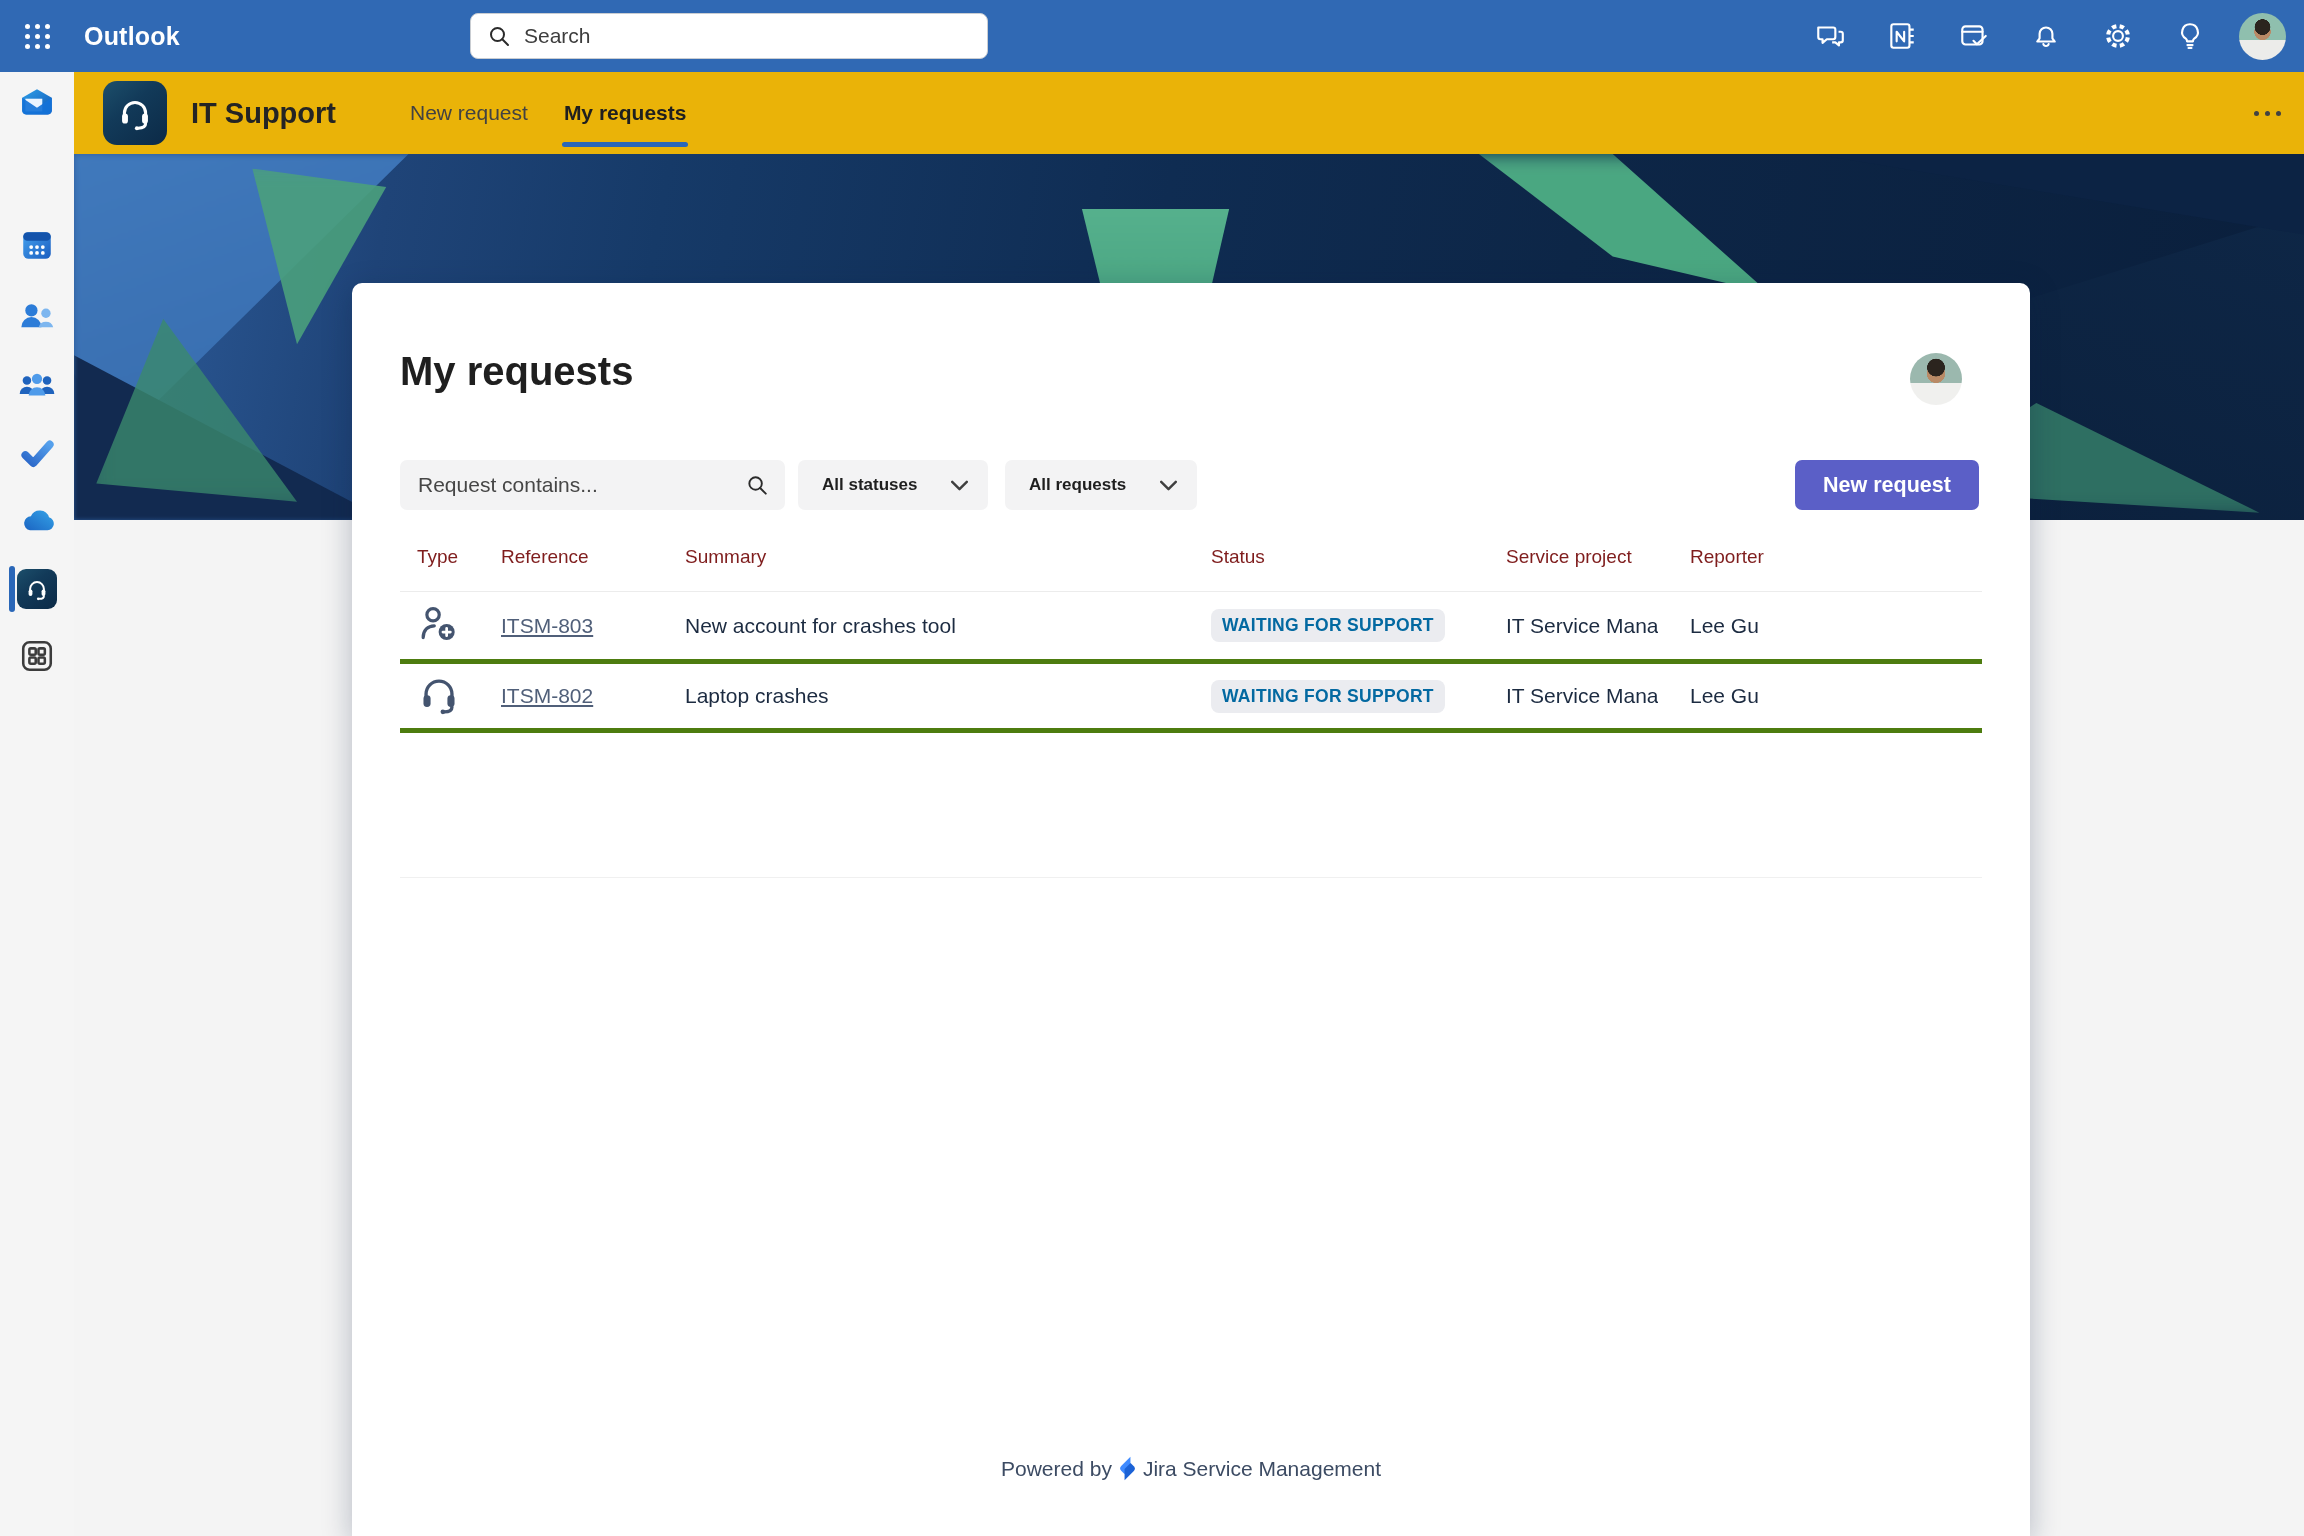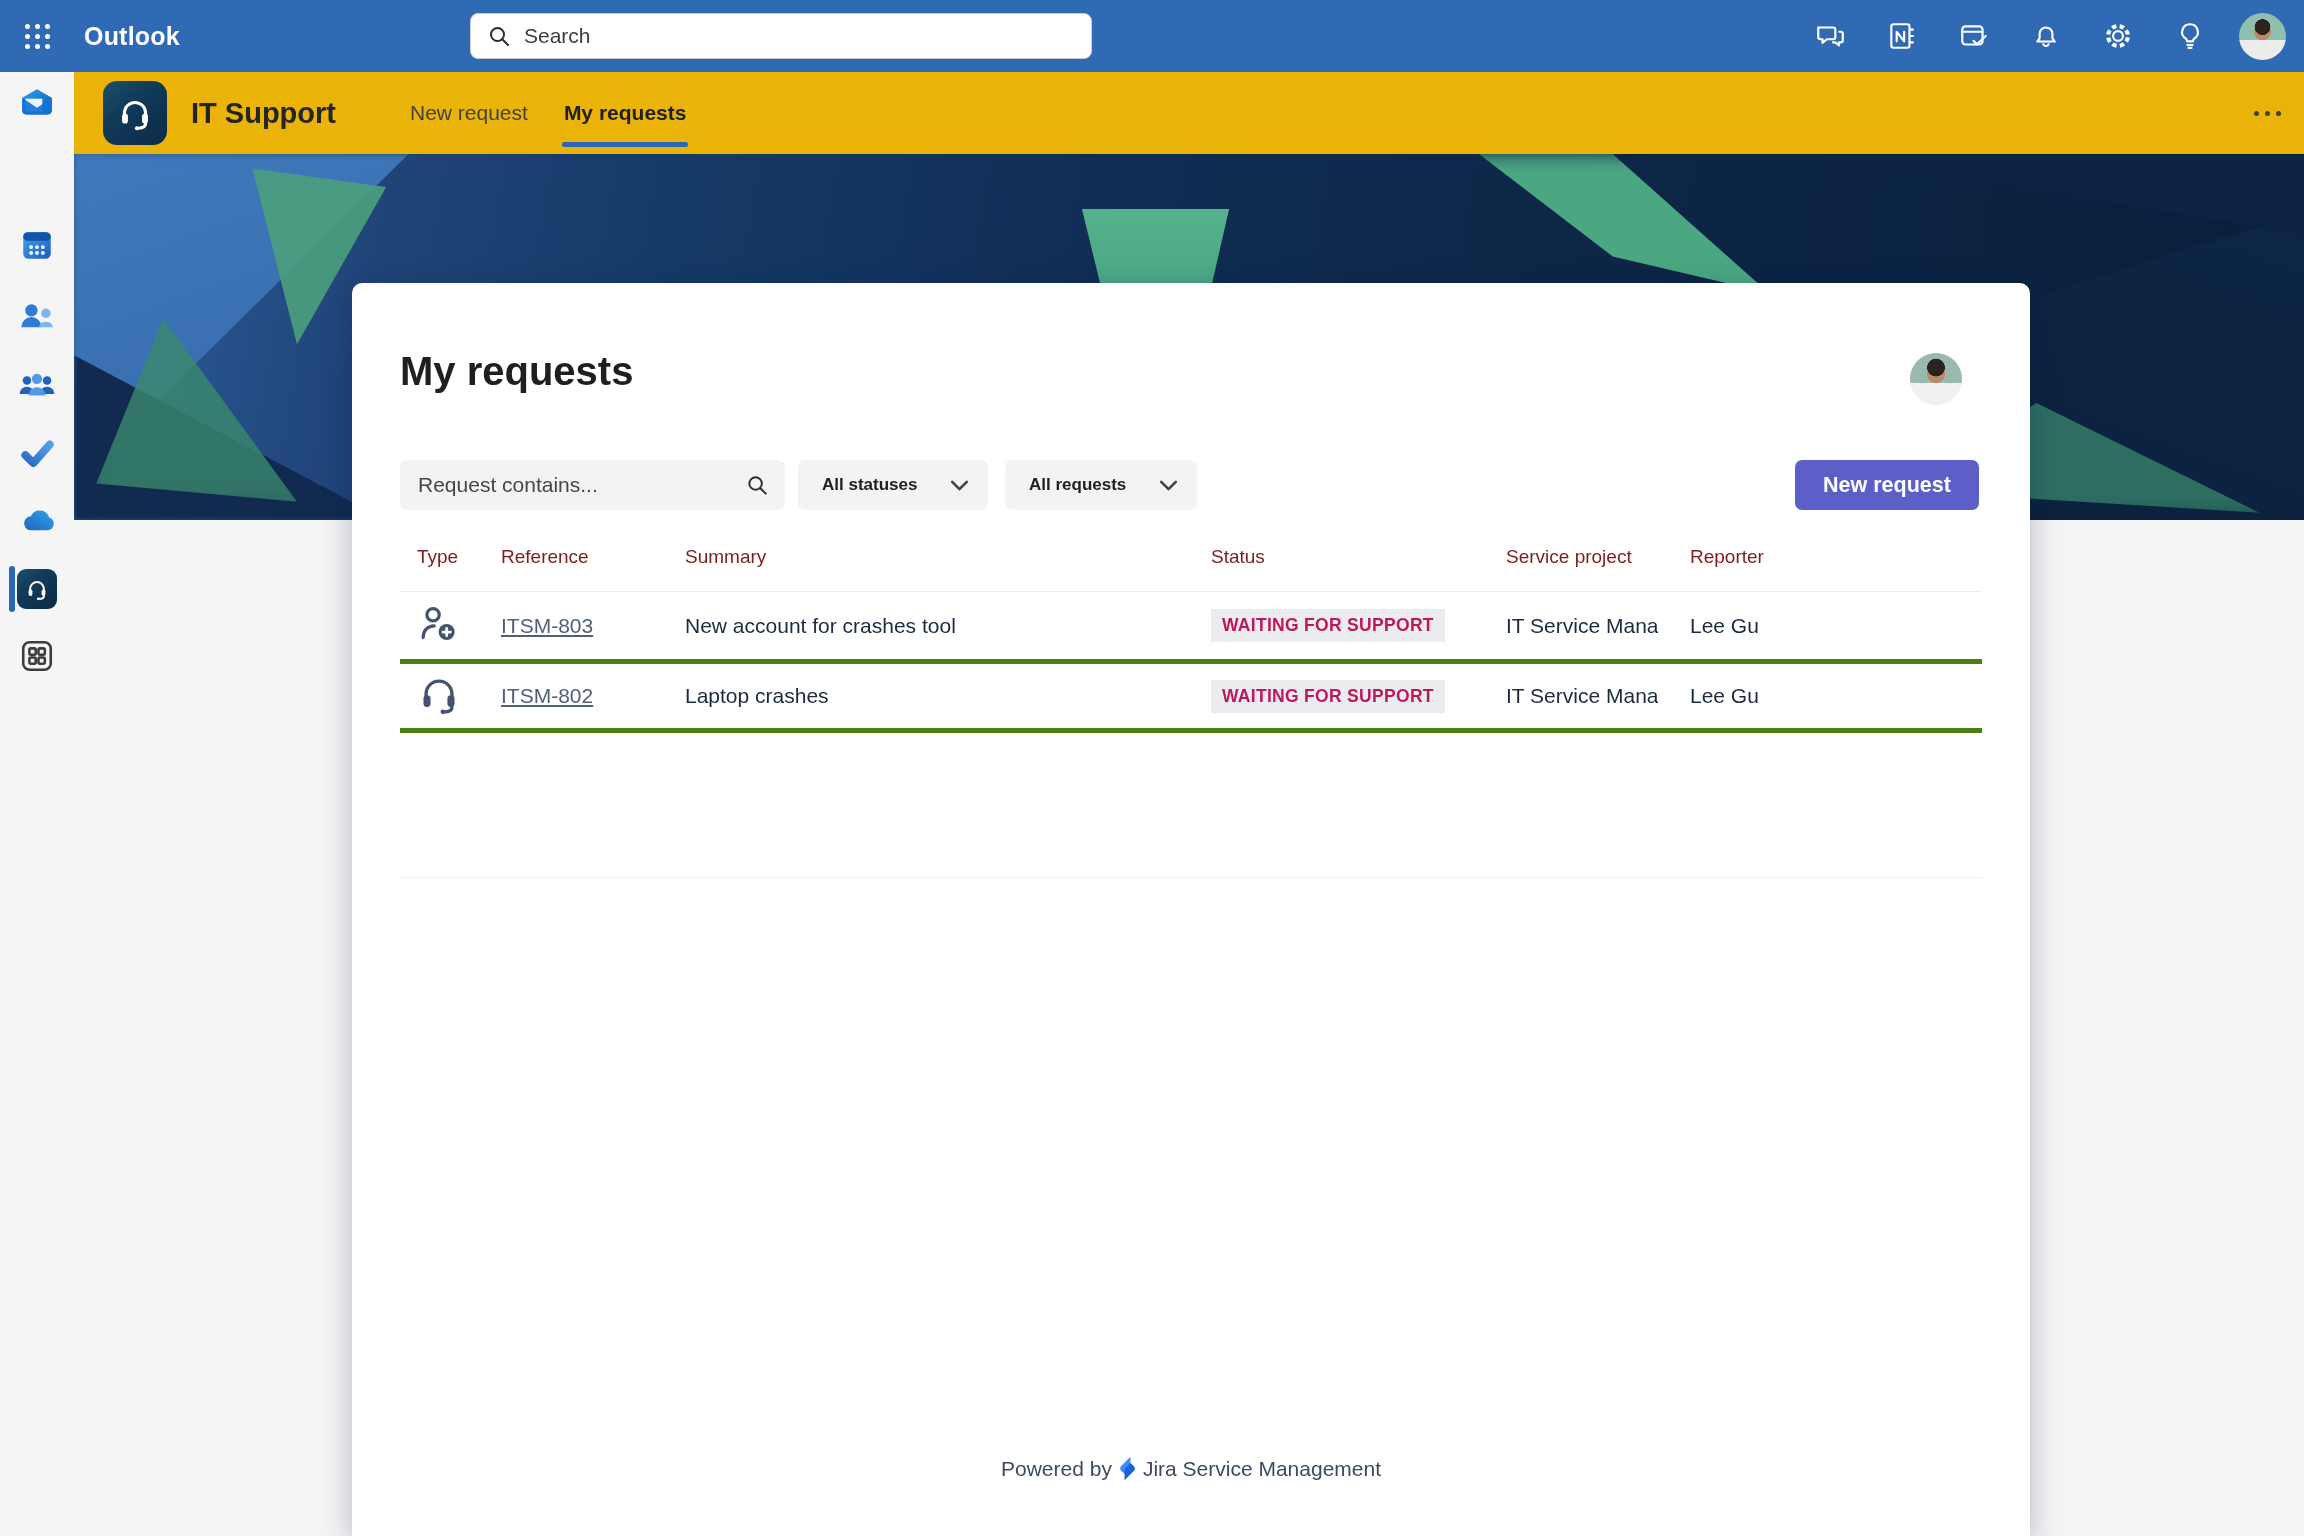--- a/index.html
+++ b/index.html
@@ -5,21 +5,21 @@
   * { margin:0; padding:0; box-sizing:border-box; }
   html,body { width:2304px; height:1536px; overflow:hidden; }
   body { font-family:"Liberation Sans", sans-serif; background:#f4f4f4; position:relative; }
 
   
   .topbar { position:absolute; left:0; top:0; width:2304px; height:72px; background:#3069B4; display:flex; align-items:center; z-index:30; }
   .waffle { width:74px; height:72px; display:flex; align-items:center; justify-content:center; cursor:pointer; }
   .waffle-grid { display:grid; grid-template-columns:repeat(3,5px); grid-template-rows:repeat(3,5px); gap:5px; }
   .waffle-grid i { width:5px; height:5px; border-radius:50%; background:#fff; }
   .brand { color:#fff; font-size:25px; font-weight:700; margin-left:10px; letter-spacing:.2px; }
-  .top-search { position:absolute; left:470px; top:13px; width:622px; height:46px; background:#fff; border:1px solid #c9cdd2; border-radius:8px; display:flex; align-items:center; padding:0 16px; }
+  .top-search { position:absolute; left:470px; top:13px; width:518px; height:46px; background:#fff; border:1px solid #c9cdd2; border-radius:8px; display:flex; align-items:center; padding:0 16px; }
   .top-search svg { flex:0 0 auto; margin-right:13px; }
   .top-search input { border:none; outline:none; width:100%; font-size:21px; color:#222; font-family:inherit; background:transparent; }
   .top-search input::placeholder { color:#3d3d3d; opacity:1; }
   .top-actions { position:absolute; right:6px; top:0; height:72px; display:flex; align-items:center; }
   .tb-btn { width:72px; height:72px; display:flex; align-items:center; justify-content:center; cursor:pointer; }
   .tb-avatar { width:47px; height:47px; border-radius:50%; overflow:hidden;
     background:
       radial-gradient(circle at 50% 30%, #2b241e 0 19%, rgba(0,0,0,0) 20%),
       radial-gradient(circle at 50% 40%, #b98a66 0 22%, rgba(0,0,0,0) 23%),
       linear-gradient(180deg,#8fbfae 0 58%, #ececea 58%); }
@@ -75,21 +75,21 @@
 
   
   .rtable { position:absolute; left:48px; top:240px; width:1582px; }
   .trow { display:grid; grid-template-columns:84px 184px 526px 295px 184px 1fr; align-items:center; padding-left:17px; }
   .thead { height:69px; border-bottom:1px solid #ececec; }
   .thead span { font-size:19px; color:#7f1d1d; }
   .drow { height:72px; border-bottom:5px solid #4d7c0f; }
   .drow.r2 { height:69px; }
   .ref-link { font-size:21px; color:#505F79; text-decoration:underline; cursor:pointer; }
   .summary { font-size:21px; color:#1c2b41; }
-  .badge { display:inline-block; background:#EBECF0; color:#be185d; font-size:17.5px; font-weight:700; letter-spacing:.3px; padding:6px 11px; border-radius:0; white-space:nowrap; }
+  .badge { display:inline-block; background:#EBECF0; color:#0369a1; font-size:17.5px; font-weight:700; letter-spacing:.3px; padding:6px 11px; border-radius:8px; white-space:nowrap; }
   .cell-proj { font-size:21px; color:#1c2b41; white-space:nowrap; overflow:hidden; max-width:152px; }
   .cell-rep { font-size:21px; color:#1c2b41; }
   .table-tail { height:145px; border-bottom:1px solid #f0f0f0; }
 
   
   .card-footer { position:absolute; left:0; top:1172px; width:1678px; display:flex; align-items:center; justify-content:center; gap:2px; }
   .card-footer .ftext { font-size:21px; color:#3c4b63; }
   .card-footer .fbrand { font-size:21px; color:#3c4b63; }
 </style>
 </head>

